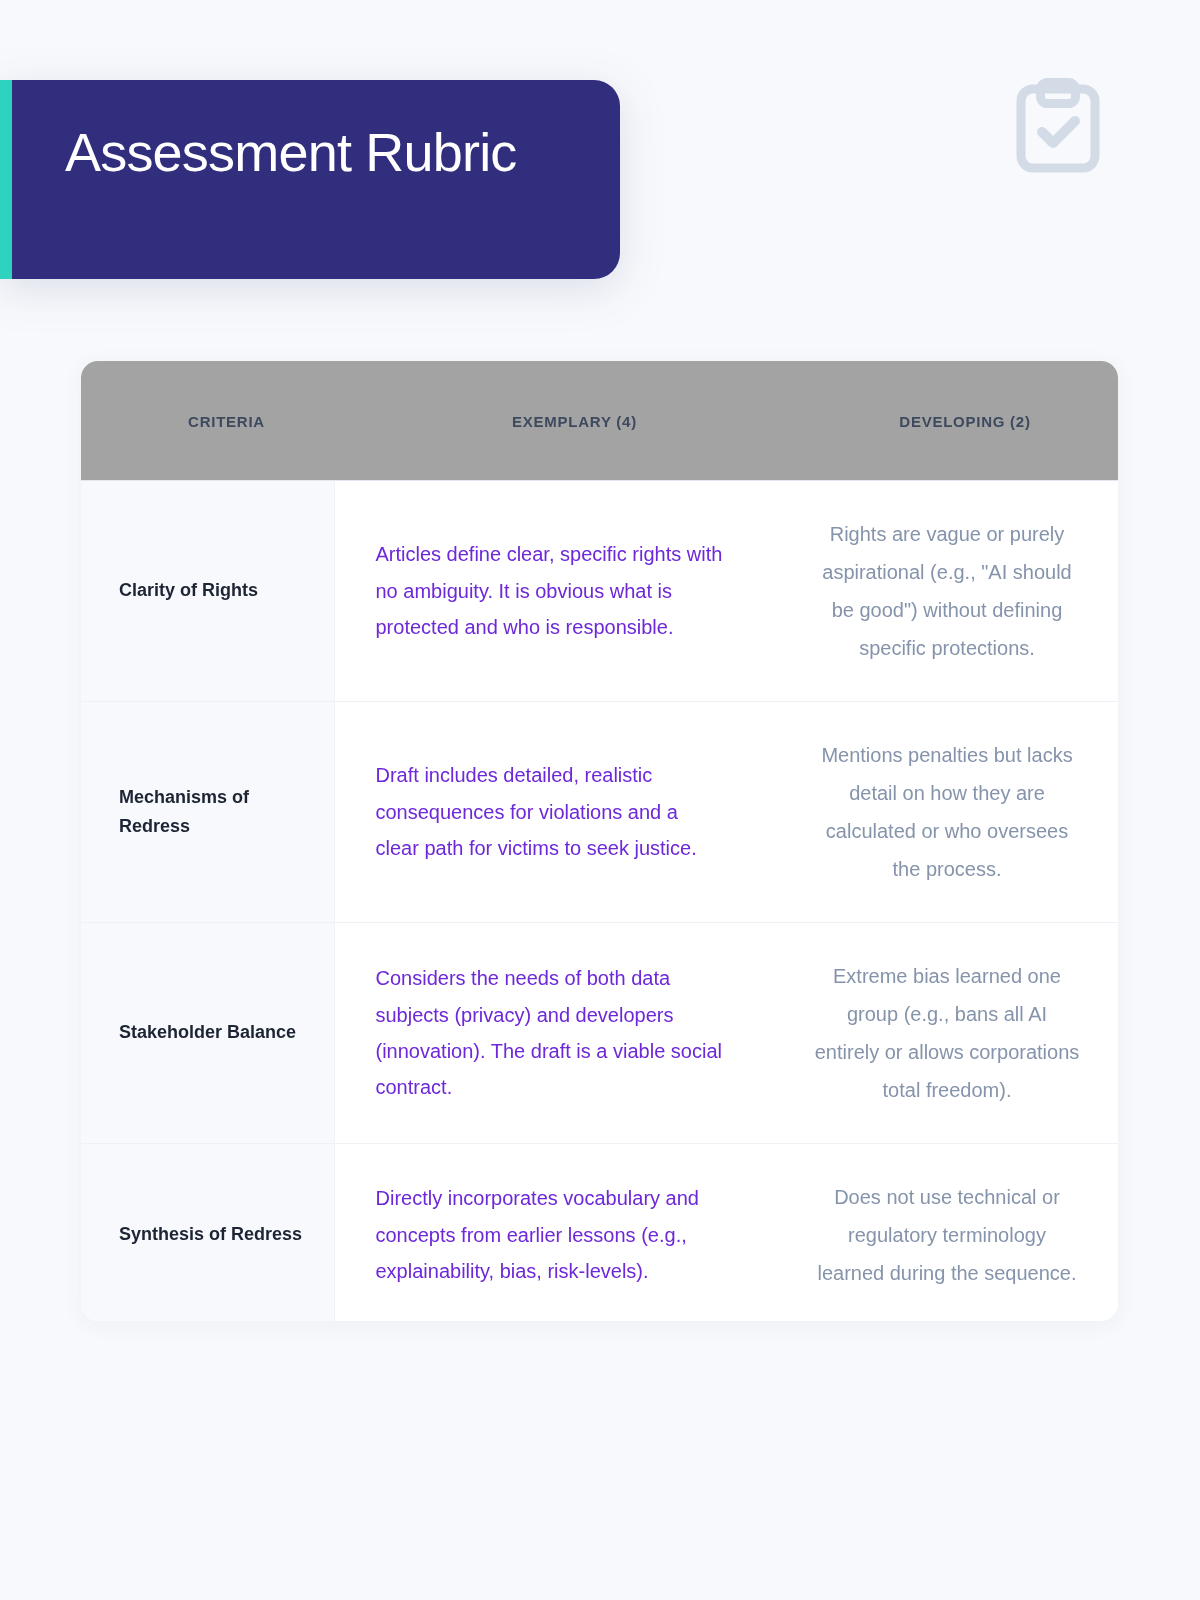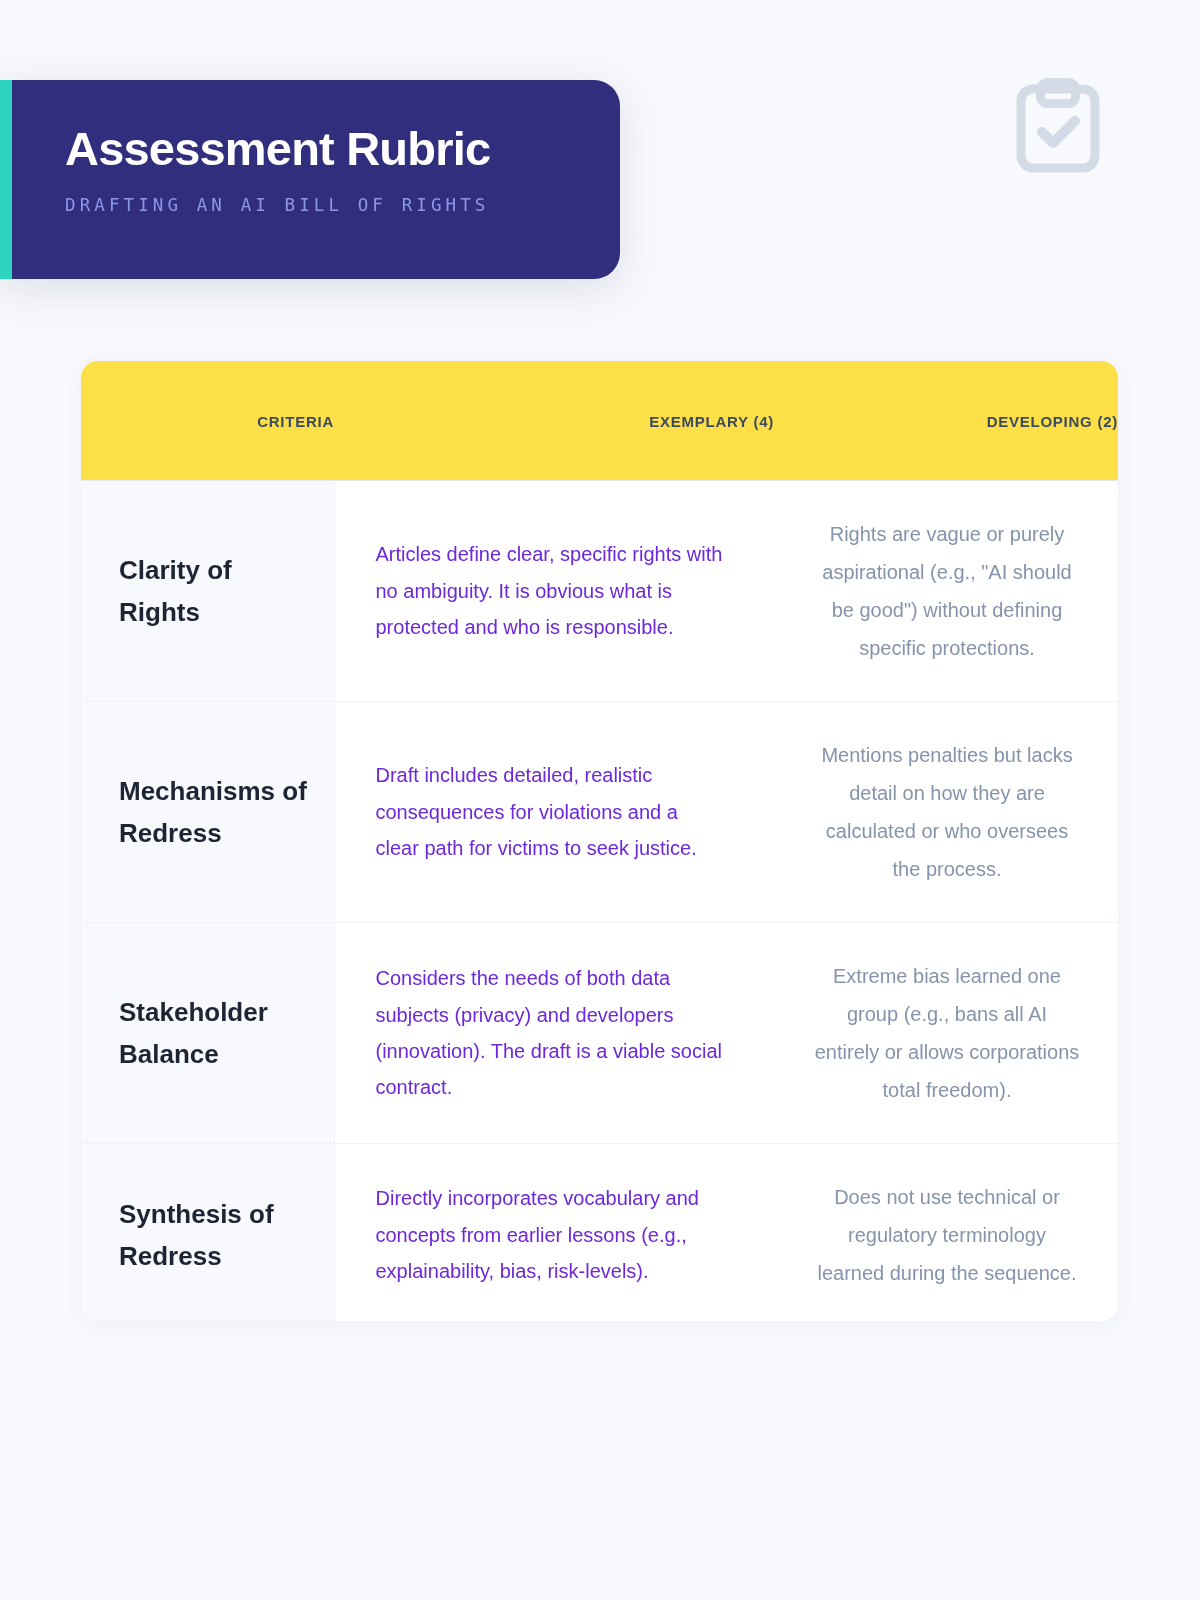--- a/index.html
+++ b/index.html
@@ -38,22 +38,22 @@
     flex: 1;
     background: #312e7e;
     border-top-right-radius: 26px;
     border-bottom-right-radius: 26px;
     padding: 44px 40px 0 53px;
     position: relative;
   }
 
   .header-title {
     color: #ffffff;
-    font-size: 47px;
-    font-weight: bold;
+    font-size: 54px;
+    font-weight: normal;
     letter-spacing: -0.8px;
     line-height: 1.05;
     white-space: nowrap;
   }
 
   .header-subtitle {
     margin-top: 22px;
     color: #8e96ea;
     font-family: "DejaVu Sans Mono", monospace;
     font-size: 17.5px;
@@ -87,22 +87,22 @@
     width: 100%;
     border-collapse: collapse;
     table-layout: fixed;
   }
 
   .rubric-table col.c-criteria   { width: 253px; }
   .rubric-table col.c-exemplary  { width: 440px; }
   .rubric-table col.c-developing { width: 344px; }
 
   .rubric-table thead th {
-    background: #fde047;
-    text-align: right;
+    background: #a3a3a3;
+    text-align: center;
     font-size: 15px;
     font-weight: bold;
     letter-spacing: 0.75px;
     color: #3d4a5e;
     padding: 52px 0 50px 0;
     border-bottom: 1px solid #e3e8f0;
     vertical-align: middle;
   }
   .rubric-table thead th.th-criteria   { padding-left: 38px; }
   .rubric-table thead th.th-exemplary  { padding-left: 41px; }
@@ -114,21 +114,21 @@
   .rubric-table td {
     vertical-align: middle;
     padding: 34px 0;
   }
 
   .cell-criteria {
     background: #f7f9fc;
     border-right: 1px solid #eef1f6;
     padding-left: 38px !important;
     padding-right: 22px !important;
-    font-size: 26px;
+    font-size: 18px;
     font-weight: bold;
     line-height: 1.62;
     color: #1d2433;
   }
 
   .cell-exemplary {
     padding-left: 41px !important;
     padding-right: 48px !important;
     font-size: 20px;
     line-height: 1.82;
@@ -147,21 +147,20 @@
   
   .rubric-table tbody tr:last-child td { padding-bottom: 29px; }
 </style>
 </head>
 <body>
 
 <div class="header-wrap">
   <div class="header-accent"></div>
   <div class="header-card">
     <div class="header-title">Assessment Rubric</div>
-    <div class="header-subtitle">DRAFTING AN AI BILL OF RIGHTS</div>
   </div>
 </div>
 
 <div class="clipboard-icon">
   <svg viewBox="0 0 86 96" fill="none" xmlns="http://www.w3.org/2000/svg">
     <rect x="6" y="11" width="74" height="79" rx="12" stroke="#d3dbe7" stroke-width="9"></rect>
     <rect x="25.5" y="4.5" width="35" height="21" rx="7" stroke="#d3dbe7" stroke-width="9"></rect>
     <path d="M27 54 L38 65 L60 43" stroke="#d3dbe7" stroke-width="10" stroke-linecap="round" stroke-linejoin="round"></path>
   </svg>
 </div>

